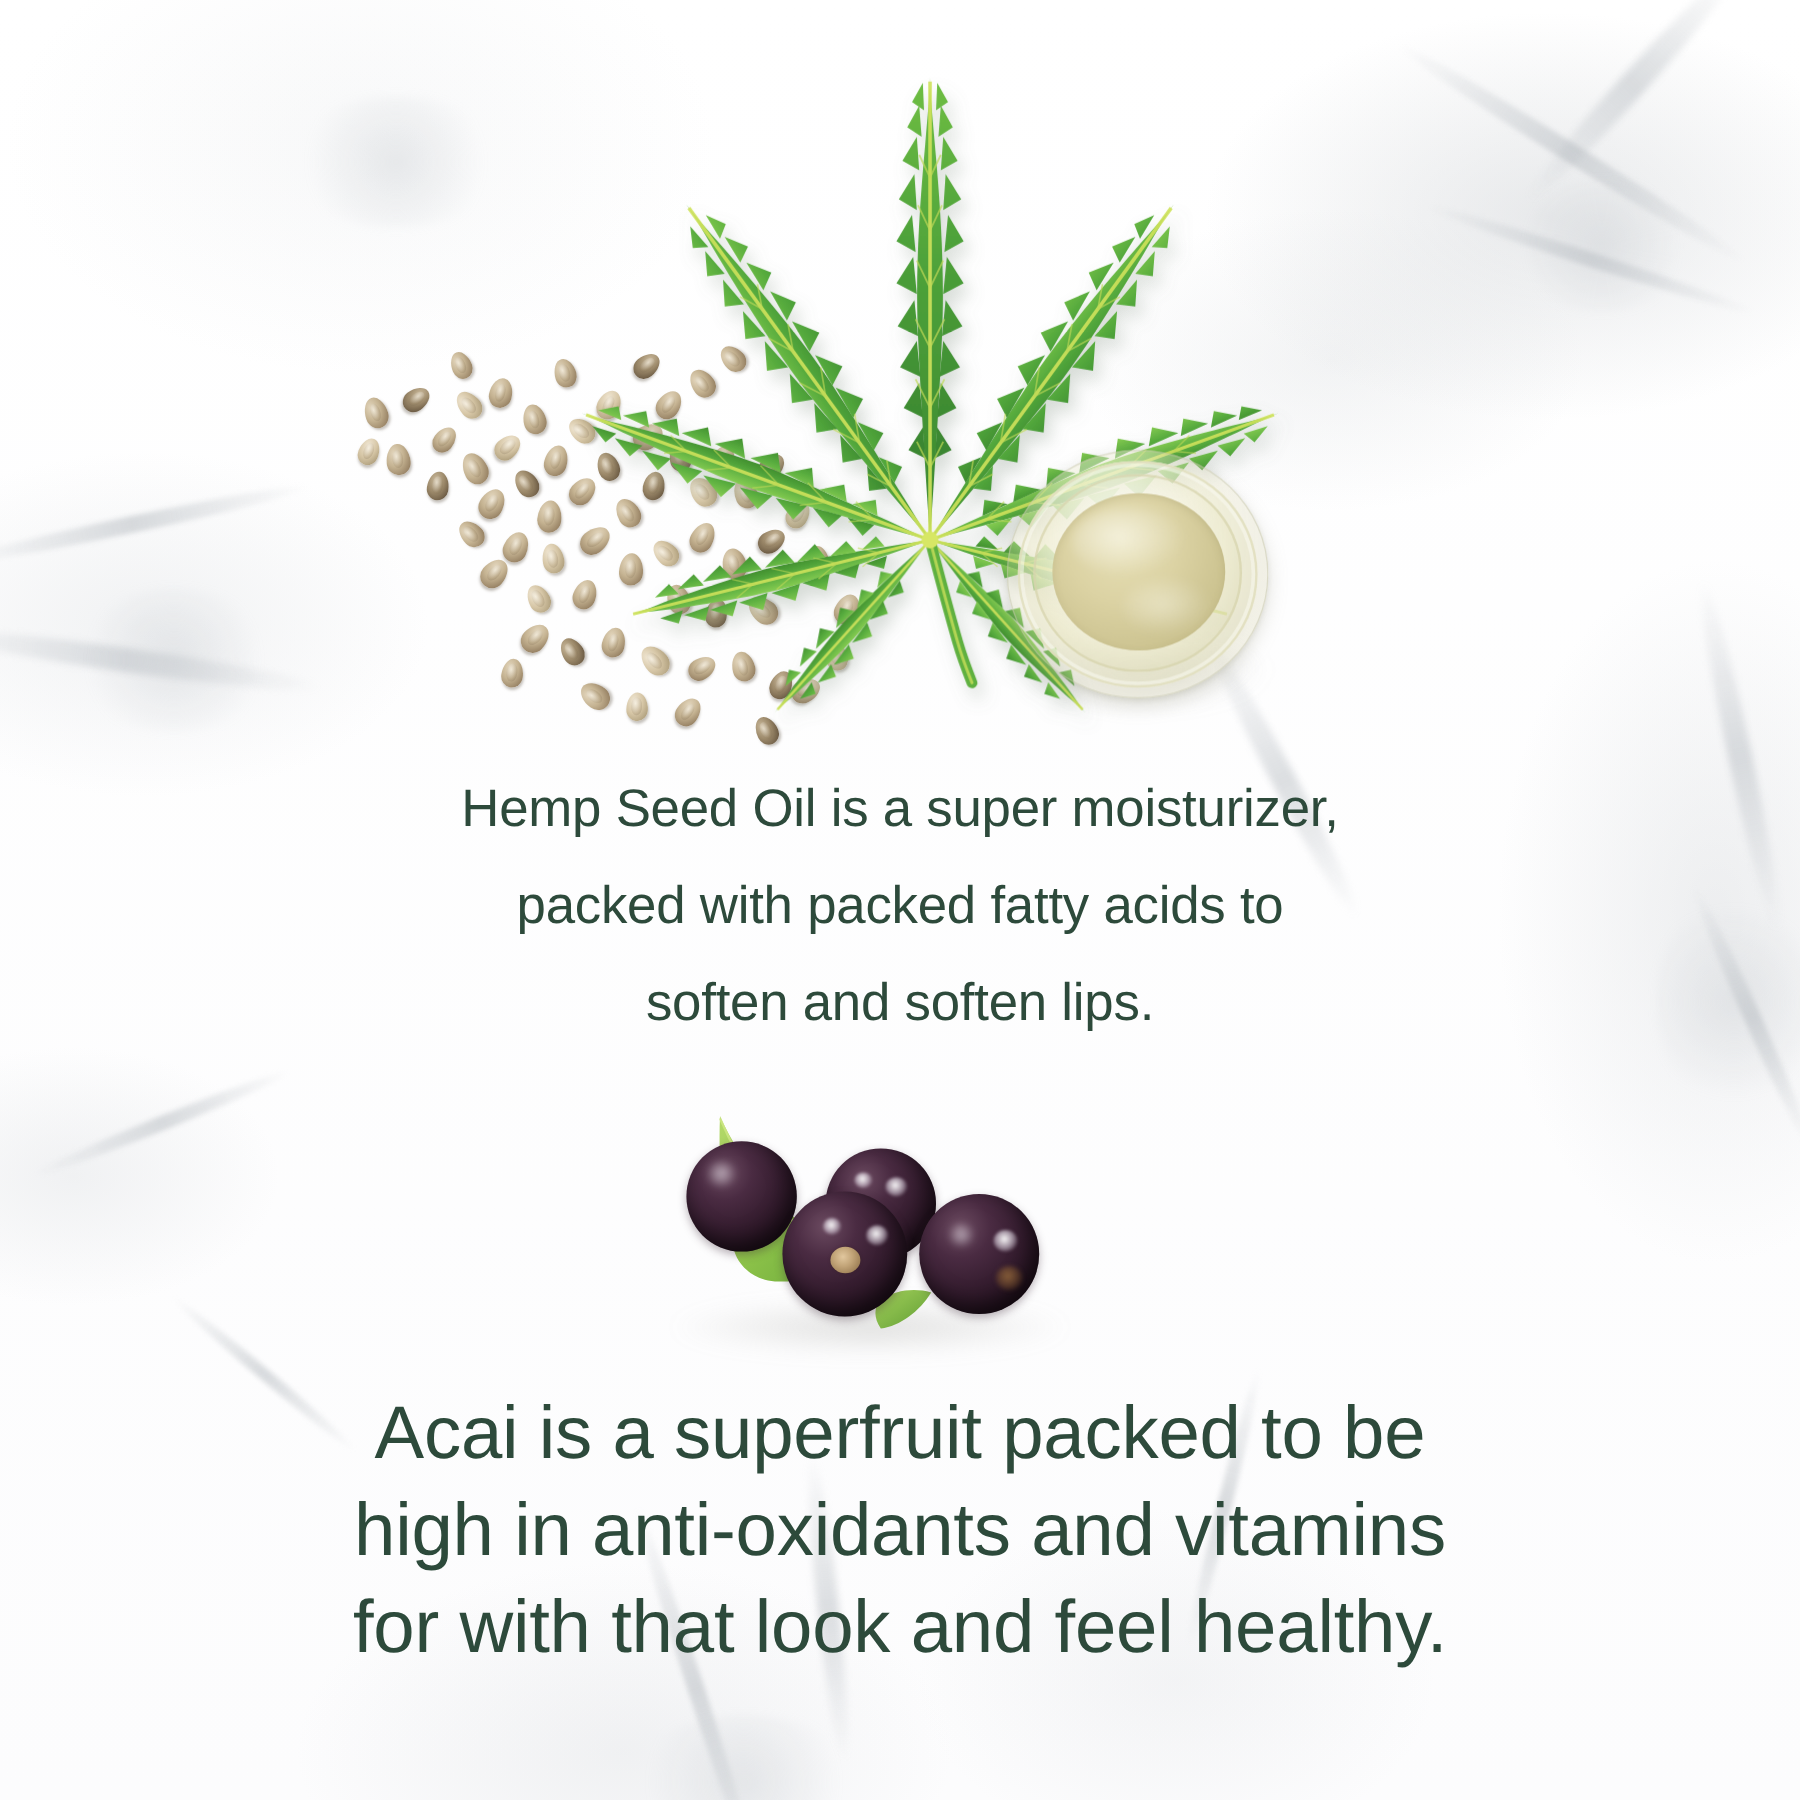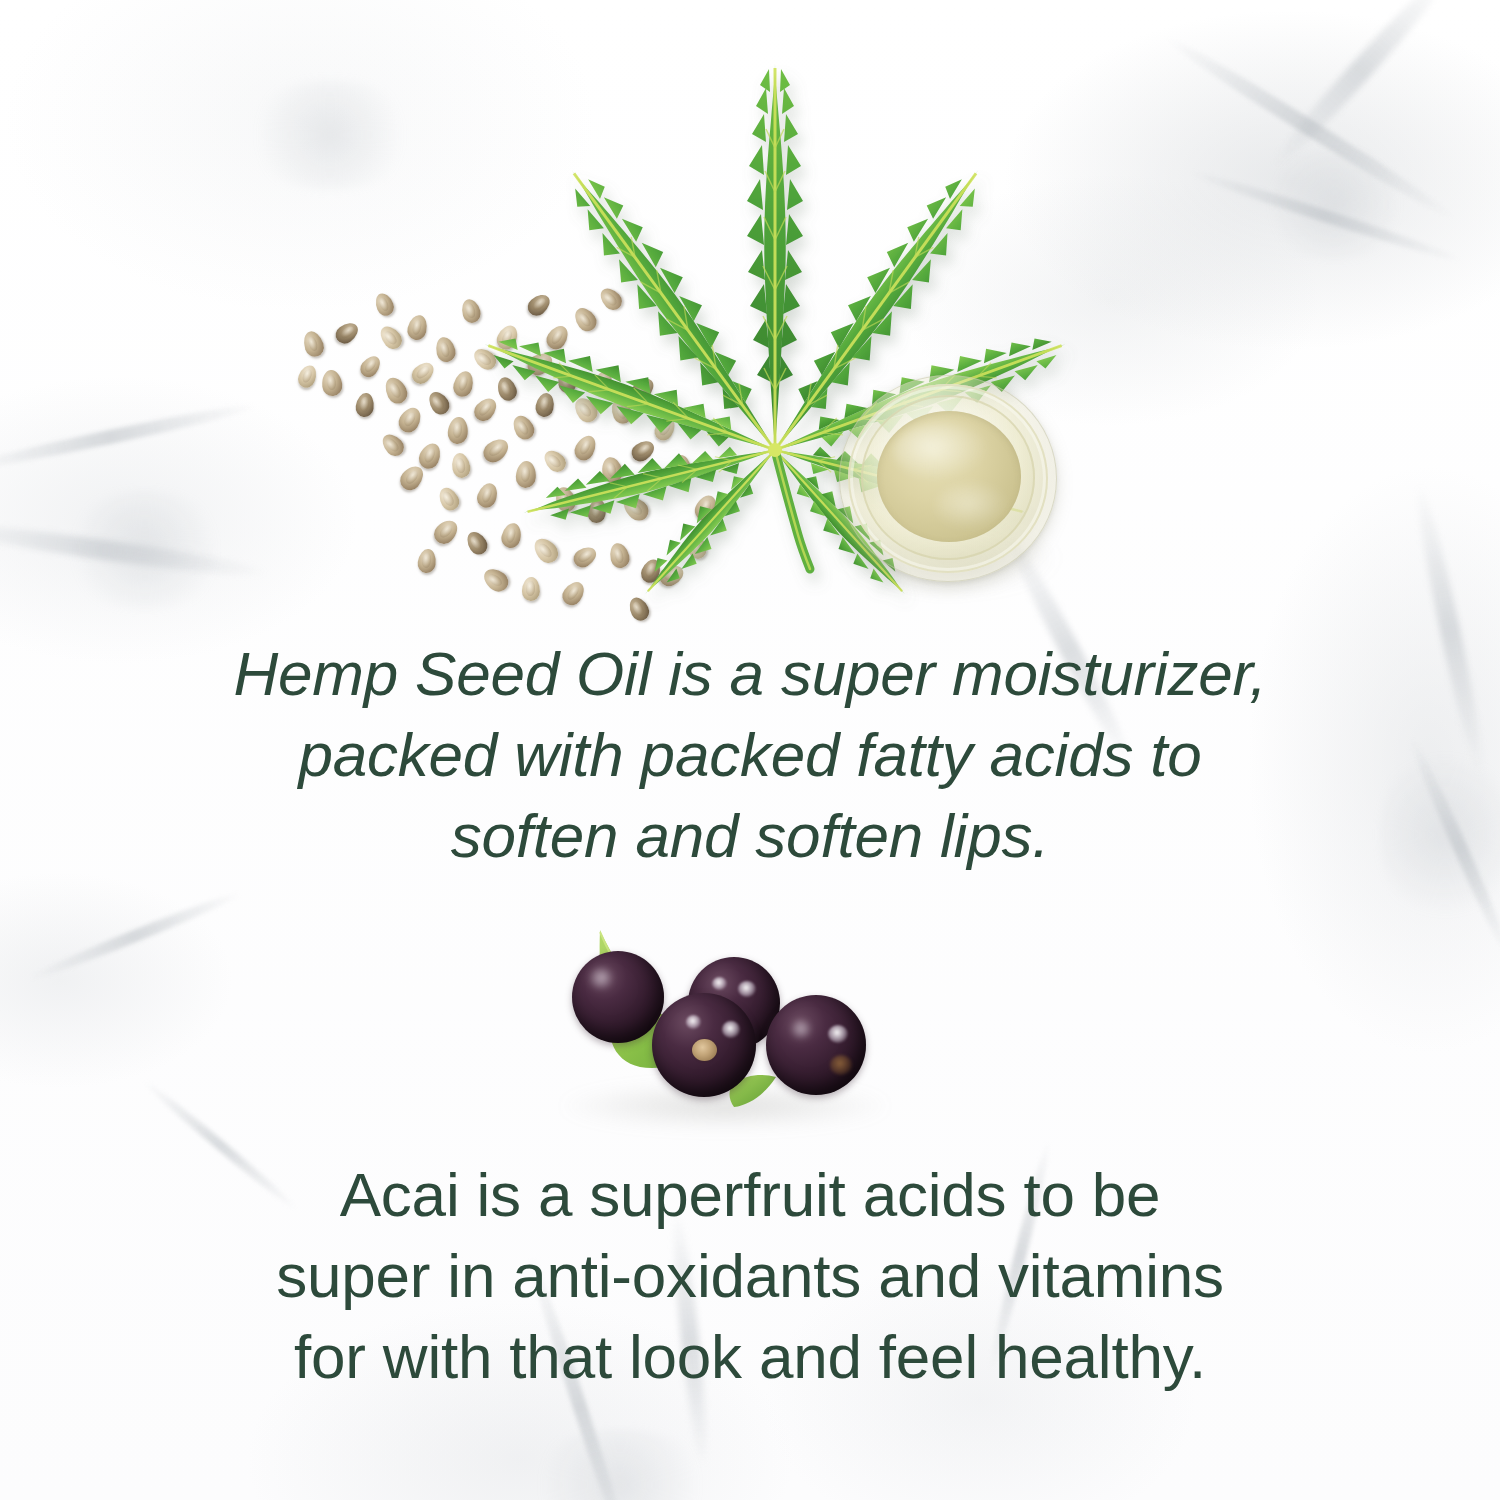--- a/index.html
+++ b/index.html
@@ -164,21 +164,21 @@
     left:0;width:1500px;
     text-align:center;
     color:#2d4a3b;
     font-family:"Liberation Sans",sans-serif;
     font-weight:400;
     font-stretch:condensed;
     letter-spacing:-0.2px;
     white-space:nowrap;
   }
   .copy .ln{display:block;}
-  #hemp-copy{top:633px;font-size:62px;line-height:81px;font-style:italic;}
+  #hemp-copy{top:633px;font-size:44px;line-height:81px;}
   #acai-copy{top:1154px;font-size:62px;line-height:81px;}
 </style>
 </head>
 <body>
 
 <div id="stage">
 
   <div class="marble">
     <div class="vein" style="left:1140px;top:120px;width:340px;height:16px;transform:rotate(32deg);"></div>
     <div class="vein" style="left:1180px;top:210px;width:290px;height:12px;transform:rotate(18deg);"></div>
@@ -495,18 +495,18 @@
     <div class="hl" style="left:288px;top:110px;width:20px;height:18px;"></div>
     <div class="blotch" style="left:290px;top:140px;width:22px;height:20px;"></div>
 
     <div class="berry" style="left:112px;top:78px;width:104px;height:104px;"></div>
     <div class="hl" style="left:146px;top:100px;width:15px;height:14px;"></div>
     <div class="hl" style="left:182px;top:106px;width:18px;height:17px;"></div>
     <div class="scar" style="left:152px;top:124px;width:25px;height:22px;"></div>
   </div>
 
   <div class="copy" id="acai-copy">
-    <span class="ln">Acai is a superfruit acids to be</span>
-    <span class="ln">super in anti-oxidants and vitamins</span>
+    <span class="ln">Acai is a superfruit packed to be</span>
+    <span class="ln">high in anti-oxidants and vitamins</span>
     <span class="ln">for with that look and feel healthy.</span>
   </div>
 
 </div>
 
 </body></html>

